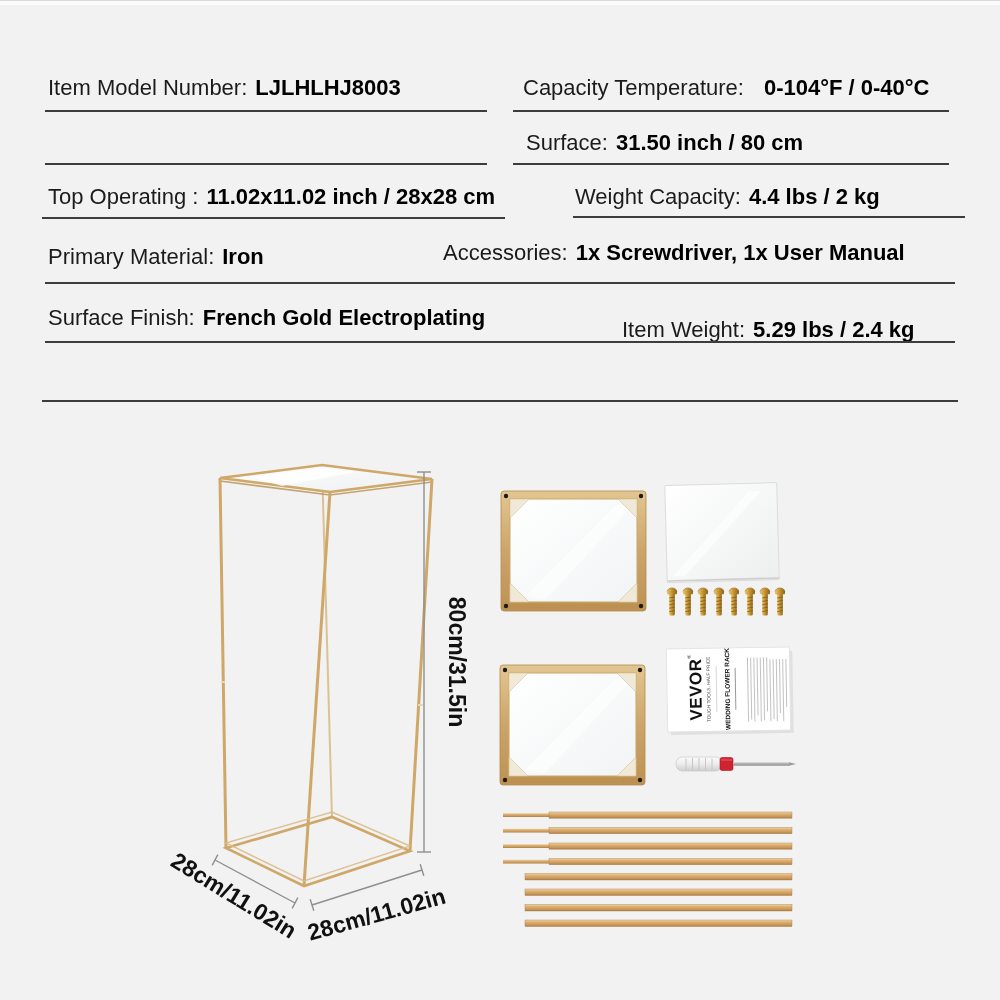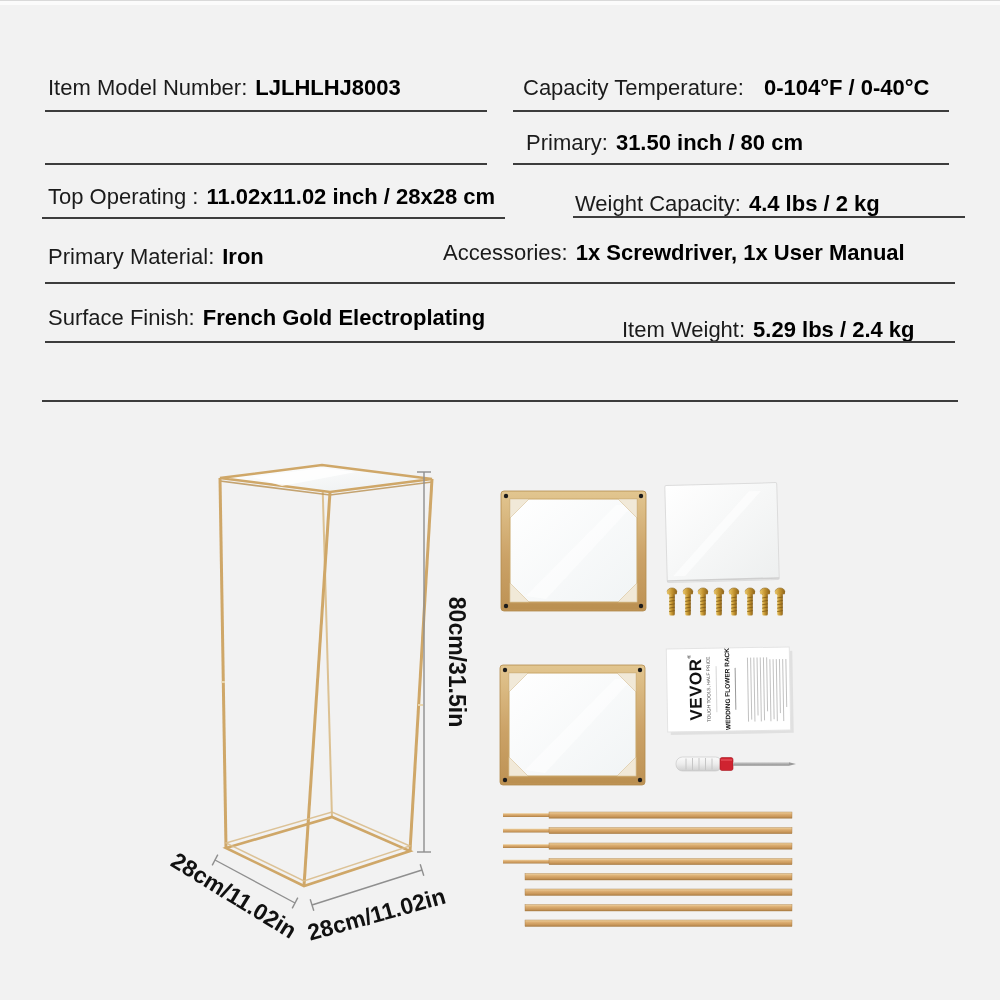--- a/index.html
+++ b/index.html
@@ -30,27 +30,27 @@
   <div class="topstrip"></div>
 
   <div class="cell" style="top:75px;left:48px;">
     <span class="lbl">Item Model Number:</span><span class="val">LJLHLHJ8003</span>
   </div>
   <div class="cell widegap" style="top:75px;left:523px;">
     <span class="lbl">Capacity Temperature:</span><span class="val">0-104°F / 0-40°C</span>
   </div>
 
   <div class="cell" style="top:130px;left:526px;">
-    <span class="lbl">Primary:</span><span class="val">31.50 inch / 80 cm</span>
+    <span class="lbl">Surface:</span><span class="val">31.50 inch / 80 cm</span>
   </div>
 
   <div class="cell" style="top:184px;left:48px;">
     <span class="lbl">Top Operating :</span><span class="val">11.02x11.02 inch / 28x28 cm</span>
   </div>
-  <div class="cell" style="top:184px;left:575px;margin-top:7px;">
+  <div class="cell" style="top:184px;left:575px;">
     <span class="lbl">Weight Capacity:</span><span class="val">4.4 lbs / 2 kg</span>
   </div>
 
   <div class="cell" style="top:244px;left:48px;">
     <span class="lbl">Primary Material:</span><span class="val">Iron</span>
   </div>
   <div class="cell" style="top:240px;left:443px;">
     <span class="lbl">Accessories:</span><span class="val">1x Screwdriver, 1x User Manual</span>
   </div>
 

